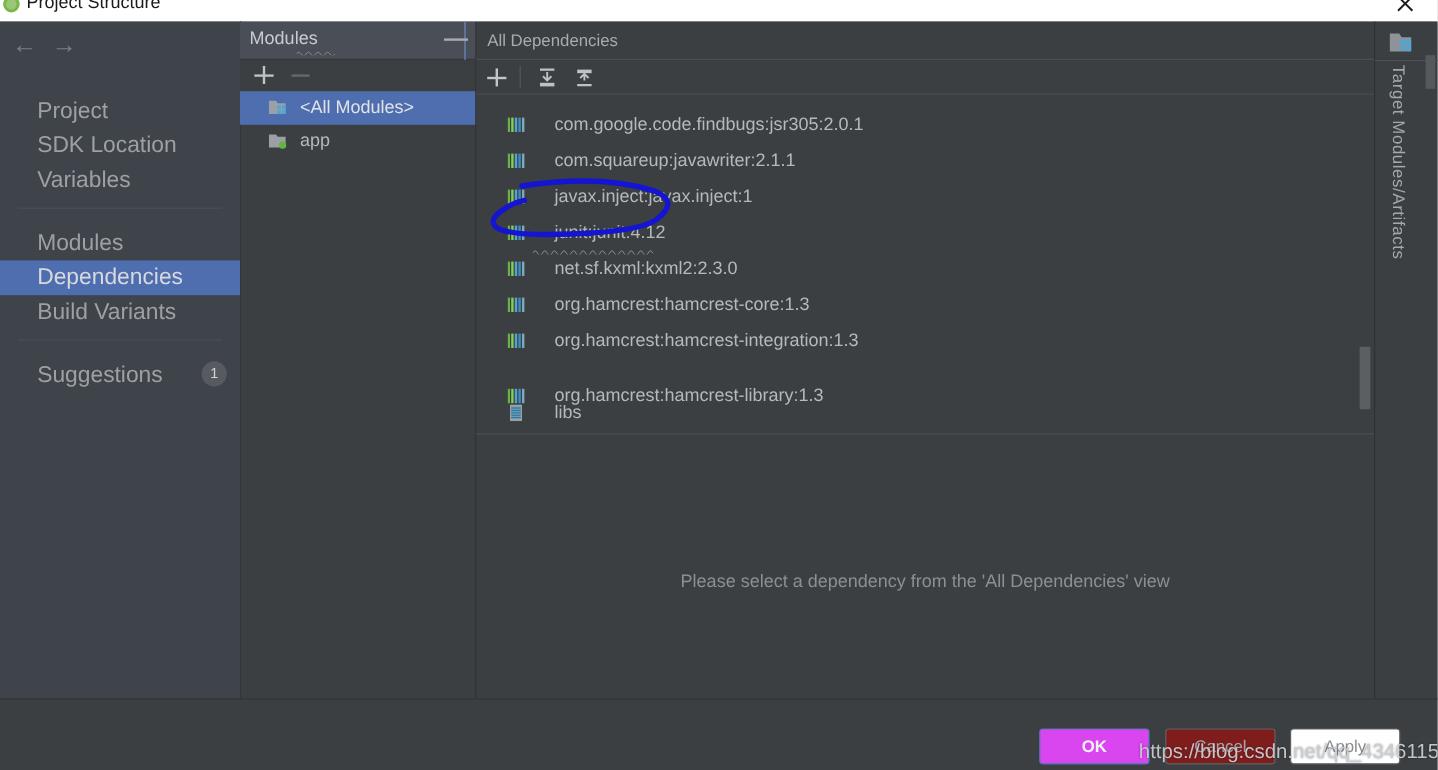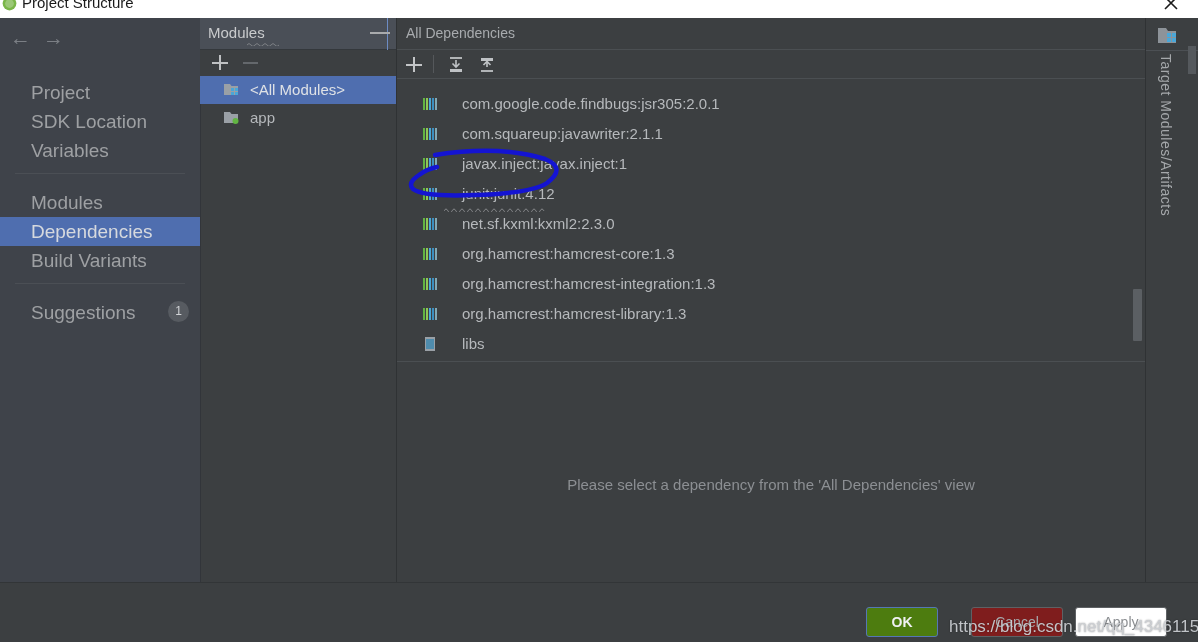--- a/index.html
+++ b/index.html
@@ -308,22 +308,22 @@
   .dlg-btn {
     position: absolute; top: 24px;
     height: 30px;
     font-family: "Liberation Sans", sans-serif;
     font-size: 14px;
     border-radius: 3px;
     cursor: pointer;
     box-sizing: border-box;
   }
   #btn-ok {
-    left: 866px; width: 72px;
-    background: #4d7c0f;
+    left: 866px; width: 92px;
+    background: #d946ef;
     border: 1px solid #5577b5;
     color: #f0f1f3;
     font-weight: bold;
   }
   #btn-cancel {
     left: 971px; width: 92px;
     background: #7f1d1d;
     border: 1px solid #5e6164;
     color: #a7aaad;
   }
@@ -517,21 +517,21 @@
         <svg class="dicon" viewBox="0 0 15 14">
           <rect x="0" y="1" width="2" height="12" fill="#62b543"></rect>
           <rect x="3" y="1" width="2" height="12" fill="#8fc955"></rect>
           <rect x="6" y="1" width="2" height="12" fill="#4aa7d8"></rect>
           <rect x="9" y="1" width="2" height="12" fill="#3c8fc0"></rect>
           <rect x="12" y="1" width="2" height="12" fill="#7fa9b8"></rect>
         </svg>
         <span class="dlabel">org.hamcrest:hamcrest-integration:1.3</span>
       </div>
 
-      <div class="dep-row" style="top:220px">
+      <div class="dep-row" style="top:236px">
         <svg class="dicon" viewBox="0 0 15 14">
           <rect x="0" y="1" width="2" height="12" fill="#62b543"></rect>
           <rect x="3" y="1" width="2" height="12" fill="#8fc955"></rect>
           <rect x="6" y="1" width="2" height="12" fill="#4aa7d8"></rect>
           <rect x="9" y="1" width="2" height="12" fill="#3c8fc0"></rect>
           <rect x="12" y="1" width="2" height="12" fill="#7fa9b8"></rect>
         </svg>
         <span class="dlabel">org.hamcrest:hamcrest-library:1.3</span>
       </div>
 

